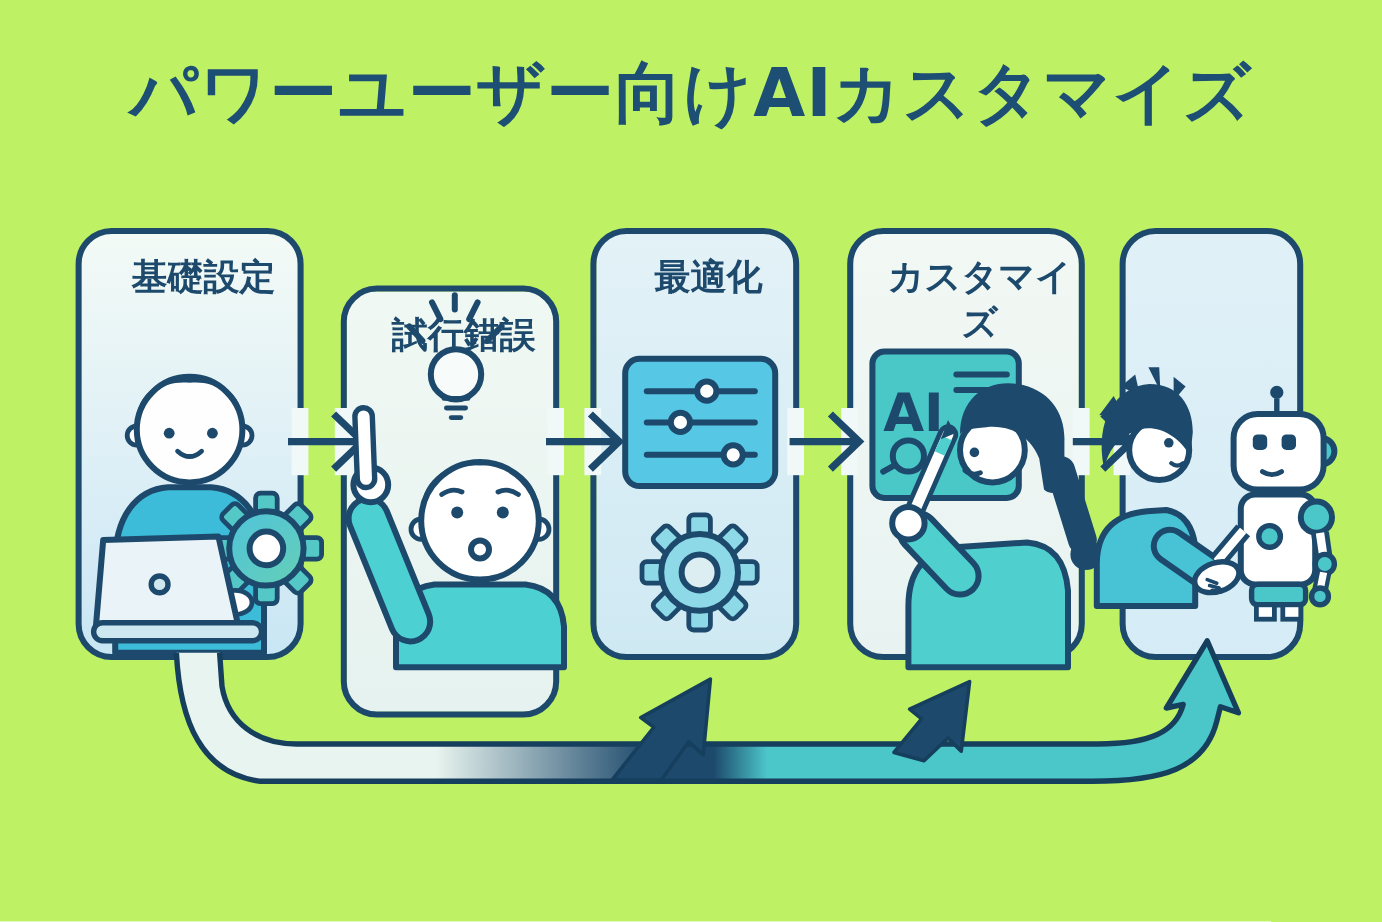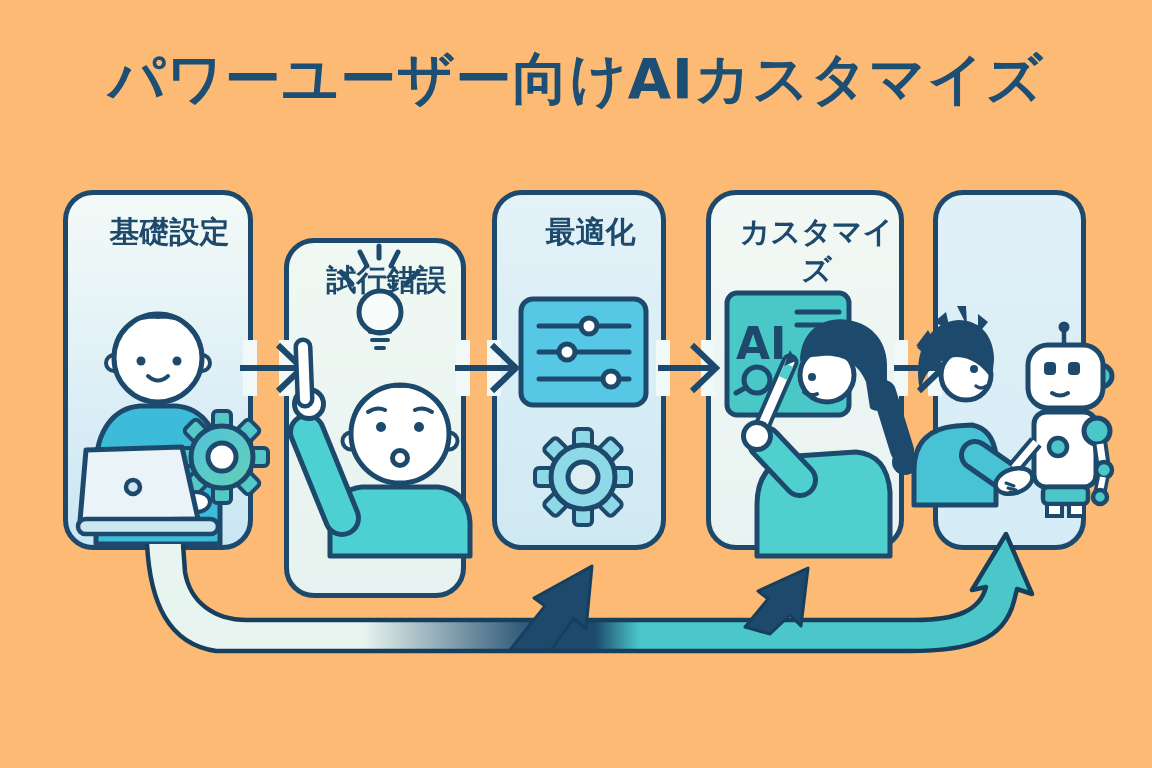--- a/index.html
+++ b/index.html
@@ -1,17 +1,17 @@
 <!DOCTYPE html>
 <html><head>
 <meta charset="utf-8">
 <style>
   html,body{margin:0;padding:0;background:#ffffff;}
   .stage{
-    position:relative;width:1152px;height:768px;background:#fdba74;overflow:hidden;
+    position:relative;width:1152px;height:768px;background:#bef264;overflow:hidden;
     font-family:"DejaVu Sans","Liberation Sans",sans-serif;
   }
   .main-title{
     position:absolute;left:0;top:48px;width:1152px;text-align:center;
     font-size:56px;font-weight:800;color:#1d4e73;letter-spacing:1px;line-height:1.1;
   }
   .card{
     position:absolute;top:190px;height:360px;box-sizing:border-box;
     border:5px solid #1d4a6c;border-radius:30px;
   }

